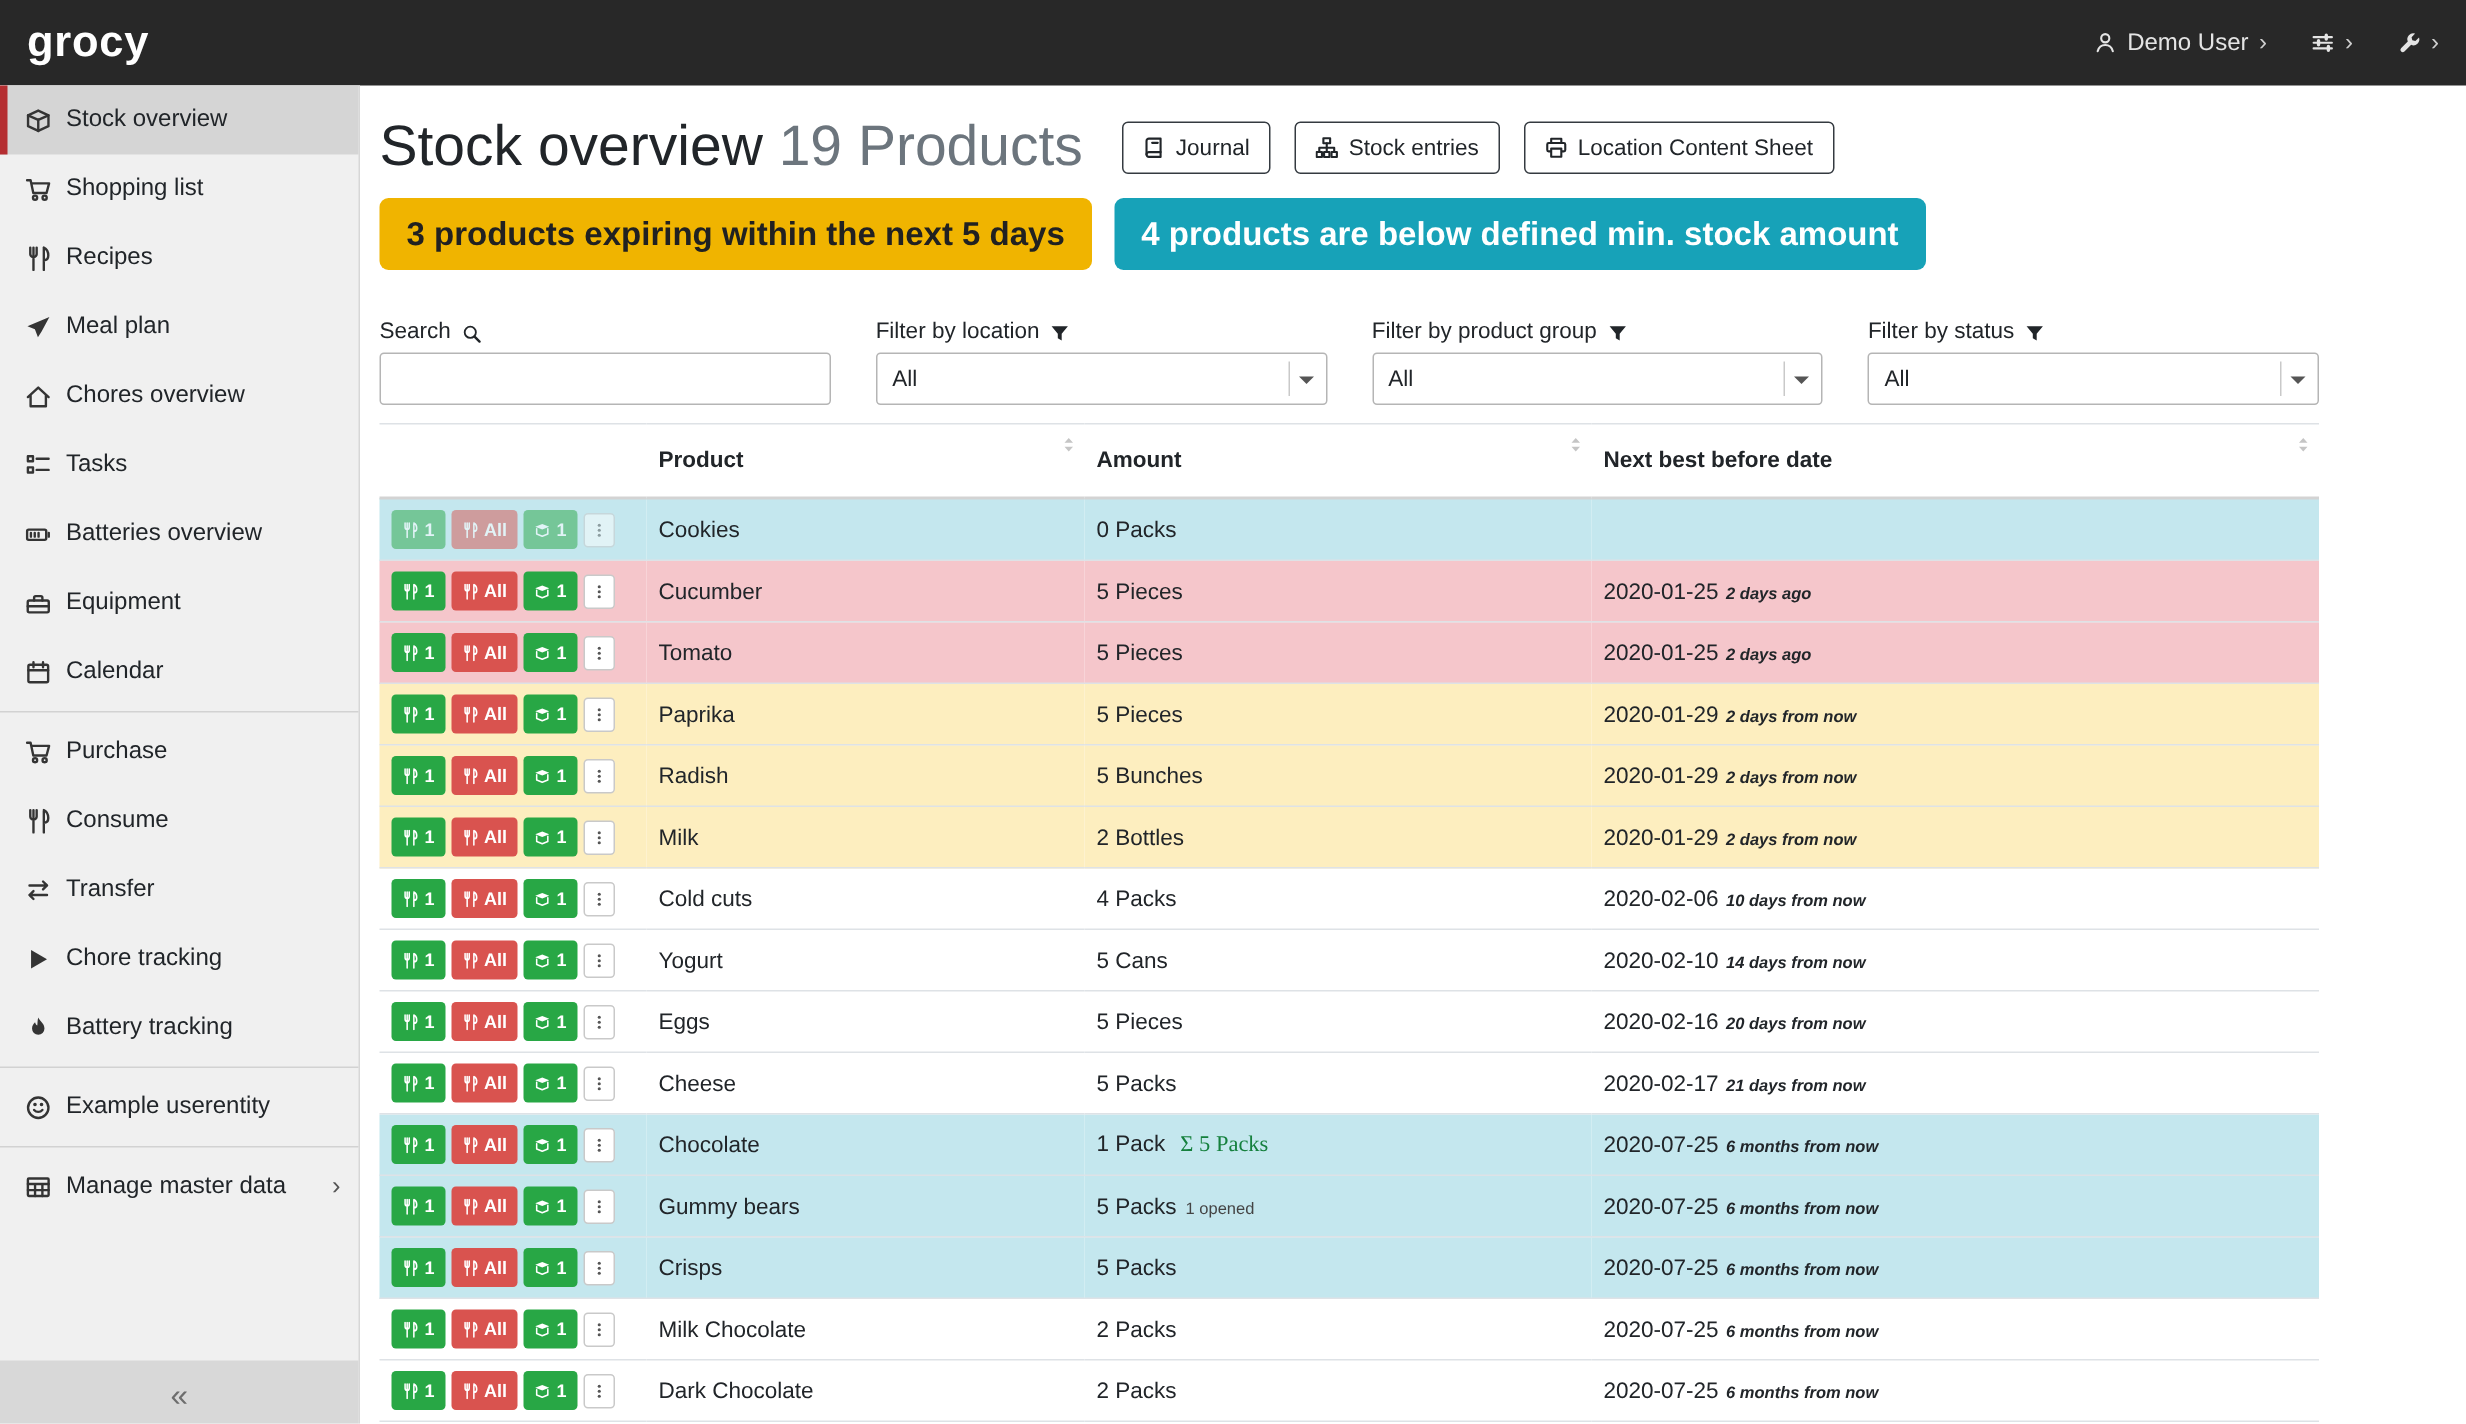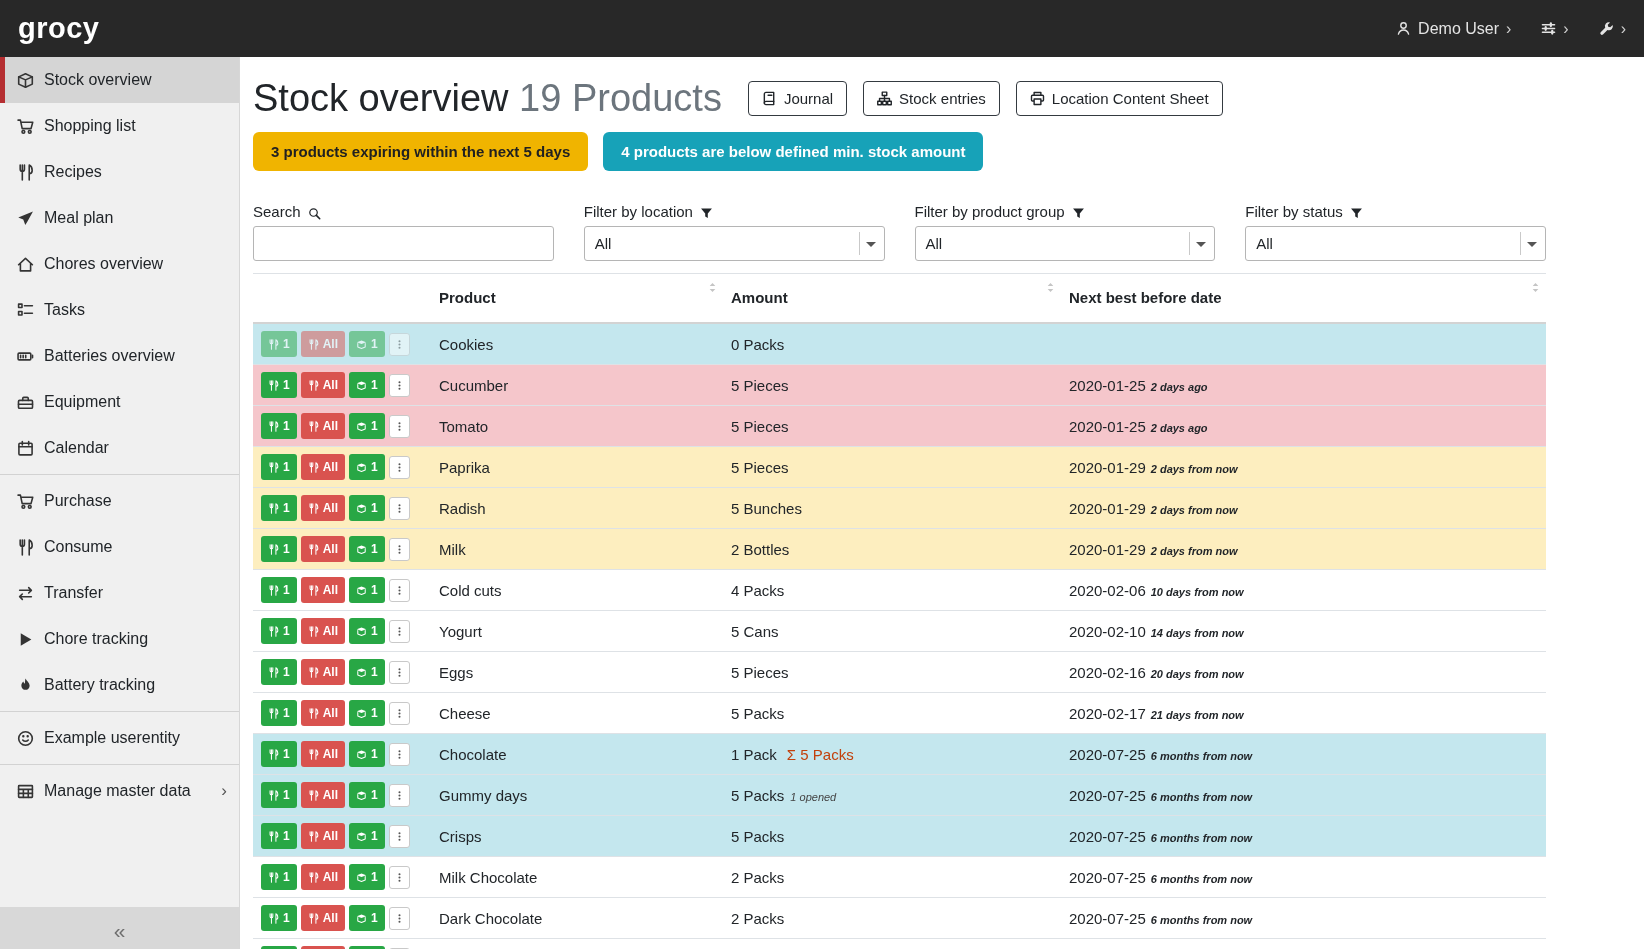--- a/index.html
+++ b/index.html
@@ -44,21 +44,21 @@
   h1 { font-size:38px; font-weight:500; white-space:nowrap; }
   h1 .count { color:#6c757d; font-weight:400; }
   .toolbar { display:flex; gap:16px; margin-left:12px; }
   .tool-btn { display:flex; align-items:center; gap:7px; background:#fff;
               border:1px solid #343a40; border-radius:4px; padding:8px 13px;
               font-size:15px; color:#212529; cursor:pointer;
               font-family:"Liberation Sans", sans-serif; }
   .tool-btn .icon { font-size:15px; }
 
   .banners { display:flex; gap:15px; margin-bottom:32px; }
-  .banner { padding:11px 18px; border-radius:6px; font-size:15px; font-weight:700;
+  .banner { padding:11px 18px; border-radius:6px; font-size:22px; font-weight:700;
             cursor:pointer; white-space:nowrap; }
   .banner.warning { background:#f0b400; color:#212121; }
   .banner.danger  { background:#d9534f; color:#fff; }
   .banner.info    { background:#17a2b8; color:#fff; }
 
   .filters { display:grid; grid-template-columns:repeat(4,1fr); gap:30px; margin-bottom:12px; }
   .f-label { display:flex; align-items:flex-end; gap:7px; font-size:15px; margin-bottom:6px; }
   .f-label .icon { font-size:13px; color:#212529; }
   .f-input { width:100%; height:35px; border:1px solid #b5b5b5; border-radius:3px;
              padding:0 10px; font-size:15px; font-family:"Liberation Sans", sans-serif; }
@@ -83,22 +83,22 @@
   tr.status-info    td { background:#c4e7ee; }
   .td-actions { white-space:nowrap; }
   .btn-xs { display:inline-flex; align-items:center; gap:4px; border:none; cursor:pointer;
             font-size:12px; font-weight:700; color:#fff; border-radius:3px; padding:5px 7px;
             margin-right:4px; font-family:"Liberation Sans", sans-serif; line-height:16px; }
   .btn-xs .icon { font-size:11px; }
   .btn-green { background:#28a745; }
   .btn-red   { background:#d9534f; }
   .btn-dots  { background:#fff; border:1px solid #c9c9c9; color:#555; padding:5px 4px; margin-right:0; }
   .td-actions.disabled .btn-xs { opacity:.5; }
-  .amt-sum { color:#c2410c; margin-left:10px; }
-  .amt-opened { font-size:11px; font-style:italic; color:#444; margin-left:6px;margin-top:45px; }
+  .amt-sum { color:#15803d; margin-left:10px;font-family:Liberation Serif, serif; }
+  .amt-opened { font-size:11px; color:#444; margin-left:6px;margin-top:45px; }
   .date-note { font-size:11px; font-style:italic; font-weight:600; margin-left:5px; }
 </style>
 </head>
 <body>
 
 <div class="topbar">
   <div class="logo">grocy</div>
   <div class="topbar-right">
     <div class="top-item">
       <span class="icon">
@@ -754,21 +754,21 @@
                   </svg>
                 </span>1</button><button class="btn-xs btn-dots">
                 <span class="icon">
                   <svg viewBox="0 0 16 16">
                     <circle cx="8" cy="3.2" r="1.5" fill="currentColor" stroke="none"></circle>
                     <circle cx="8" cy="8" r="1.5" fill="currentColor" stroke="none"></circle>
                     <circle cx="8" cy="12.8" r="1.5" fill="currentColor" stroke="none"></circle>
                   </svg>
                 </span>
               </button></td>
-            <td>Gummy days</td>
+            <td>Gummy bears</td>
             <td><span class="amt-main">5 Packs</span><span class="amt-opened">1 opened</span></td>
             <td><span class="date-main">2020-07-25</span><span class="date-note">6 months from now</span></td>
           </tr>
           <tr class="status-info">
             <td class="td-actions"><button class="btn-xs btn-green"><span class="icon">
                   <svg viewBox="0 0 16 16">
                     <path d="M5 1v14M3 1v4a2 2 0 0 0 4 0V1"></path>
                     <path d="M11.5 1v14M11.5 1c1.9.9 2.8 2.9 2.8 5 0 1.8-1.1 3-2.8 3"></path>
                   </svg>
                 </span>1</button><button class="btn-xs btn-red"><span class="icon">

